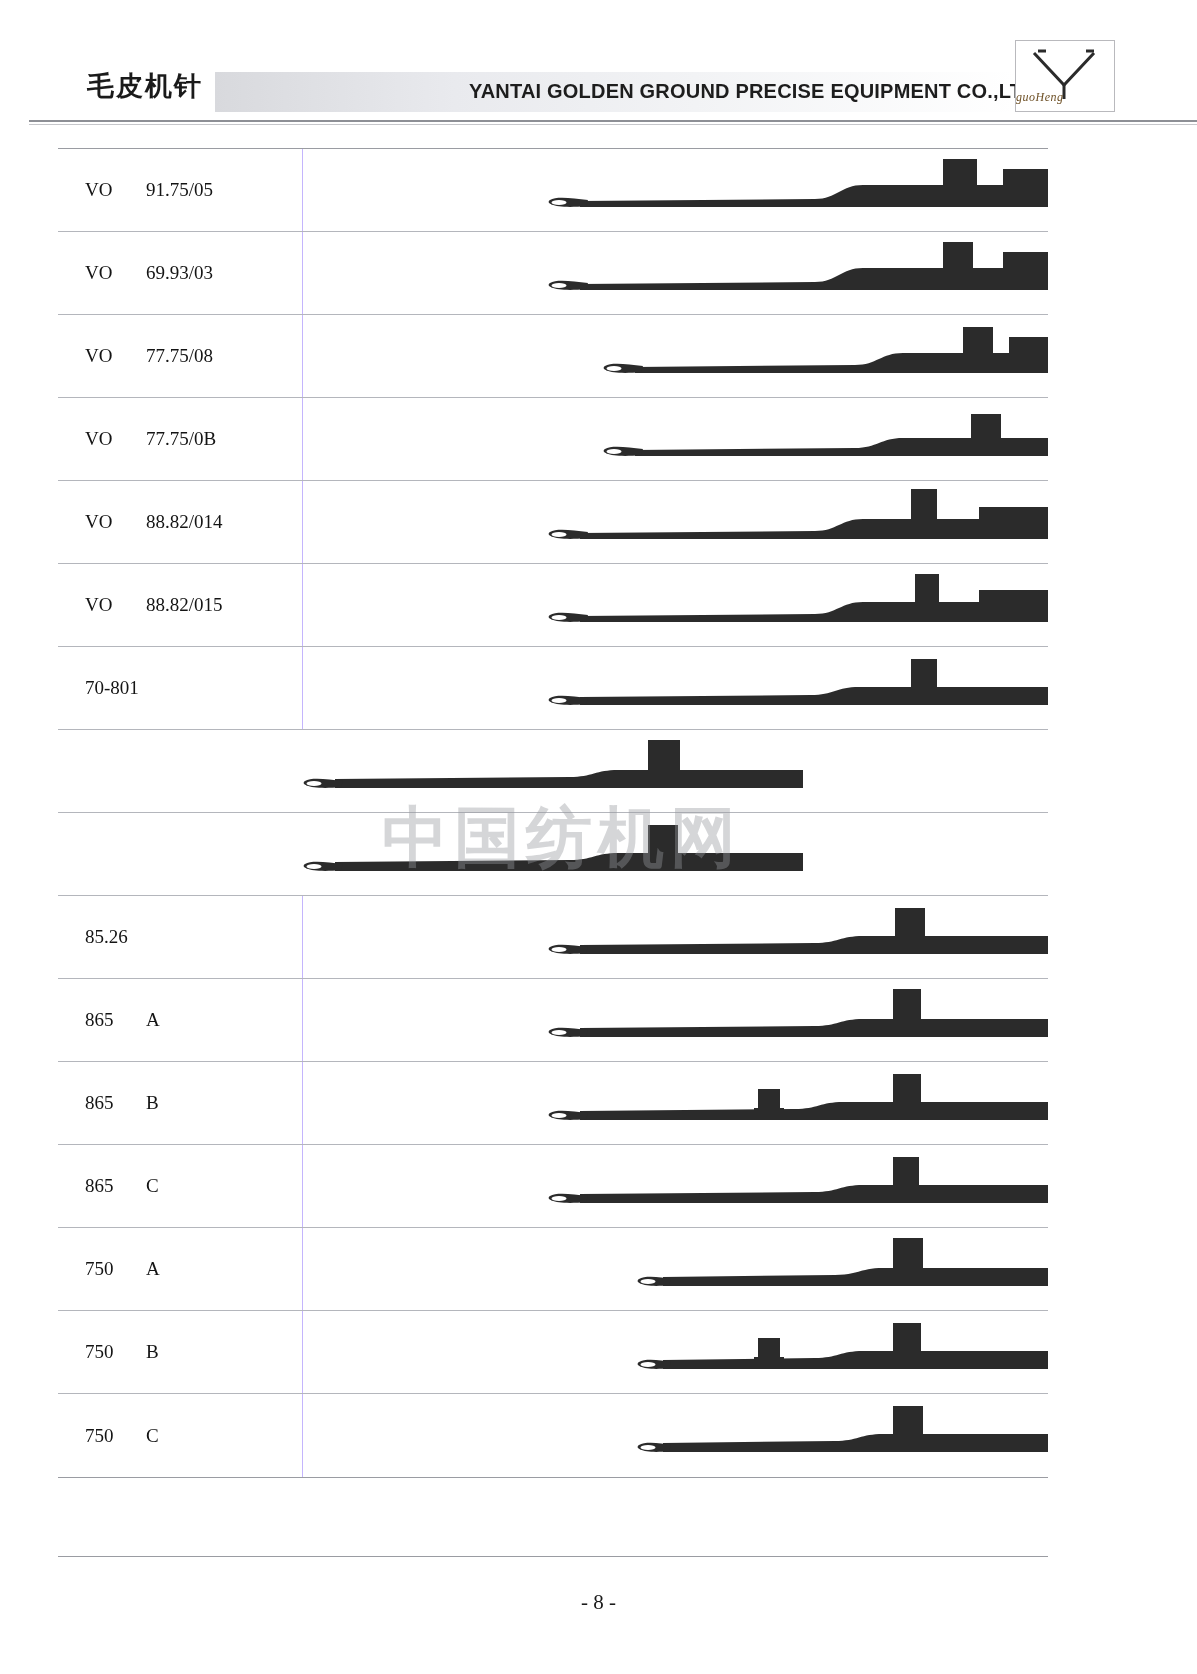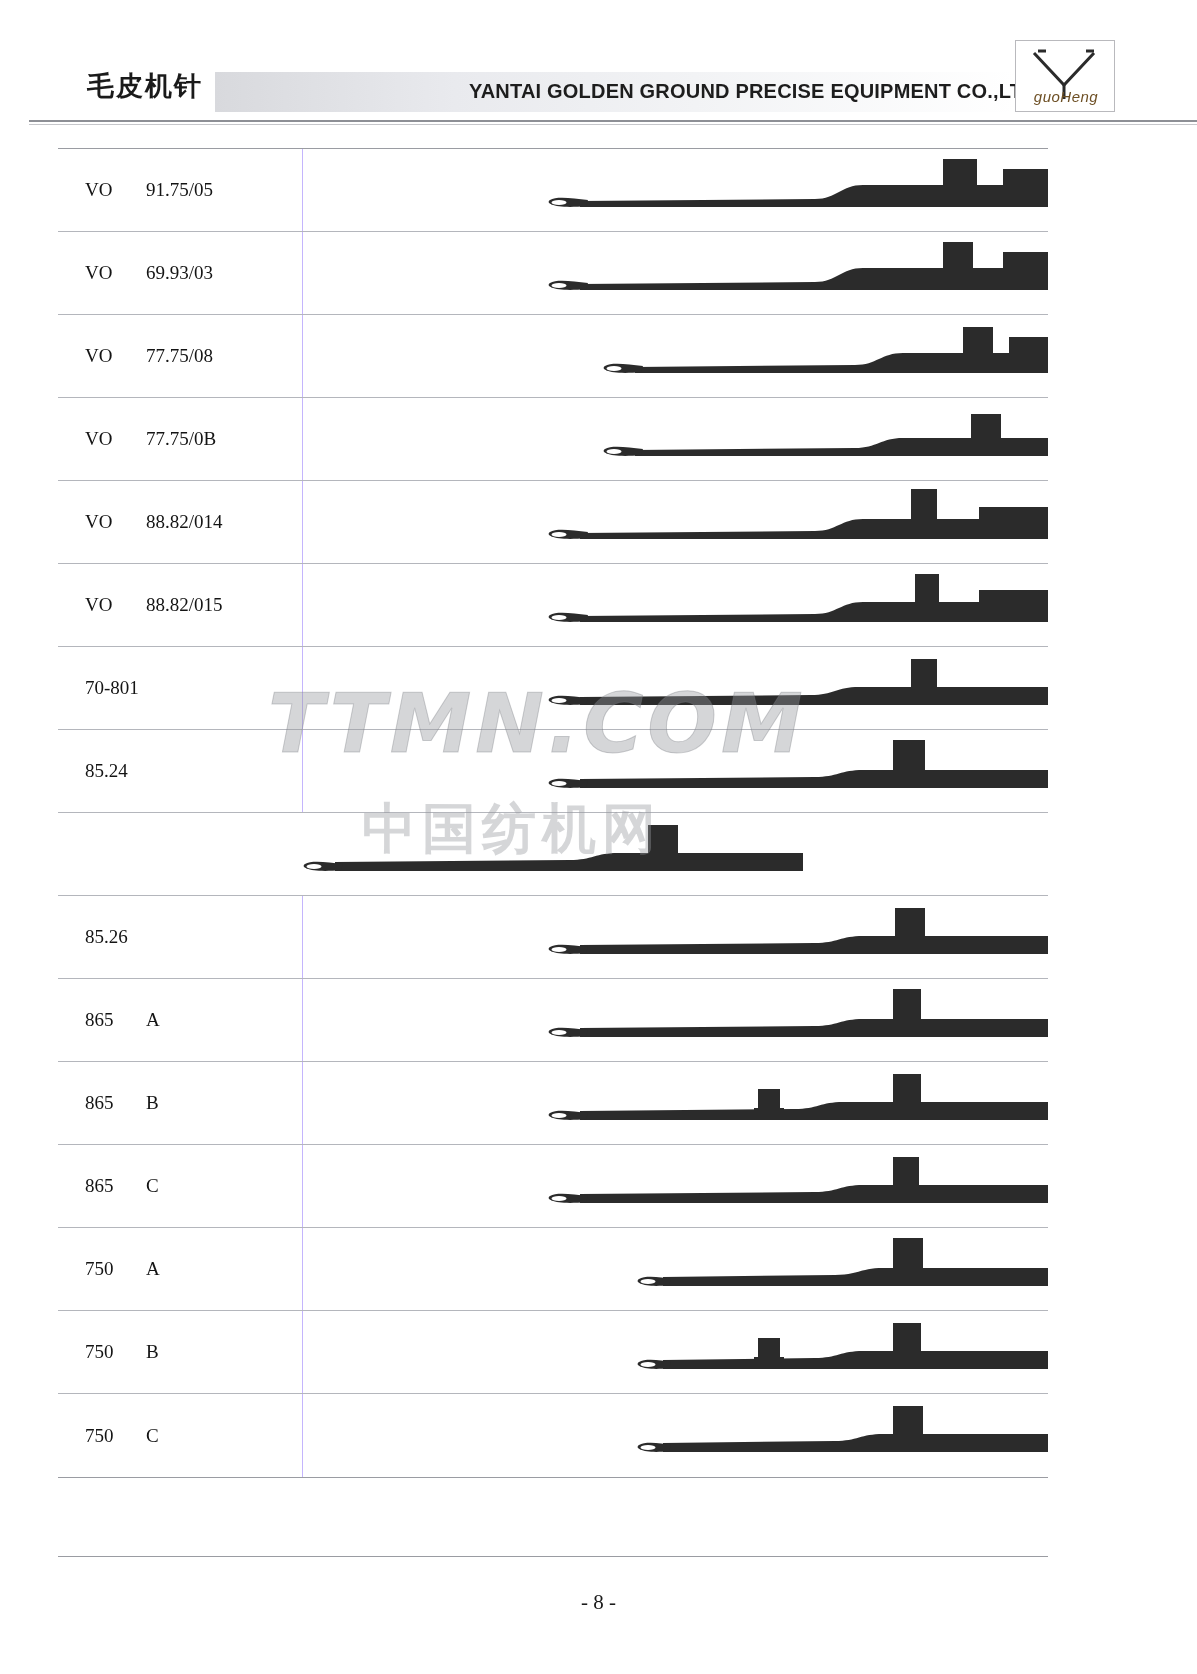--- a/index.html
+++ b/index.html
@@ -76,24 +76,24 @@
   .logo-mark {
     position: absolute;
     left: 0; top: 0;
     width: 100px; height: 72px;
   }
   .logo-text {
     position: absolute;
     left: 0;
     bottom: 6px;
     width: 100px;
-    text-align: center;
-    font-family: Liberation Sans, sans-serif;
+    text-align: left;
+    font-family: Liberation Serif, serif;
     font-style: italic;
-    font-size: 15px;
+    font-size: 12px;
     color: #6d4f24;
     letter-spacing: 0.5px;
   }
 
   .header-rule {
     position: absolute;
     left: 0;
     top: 120px;
     width: 1197px;
     height: 2px;
@@ -184,25 +184,25 @@
     font-weight: bold;
     font-style: italic;
     font-size: 82px;
     letter-spacing: 4px;
     color: rgba(150,152,158,0.40);
     -webkit-text-stroke: 1px rgba(120,122,128,0.35);
     white-space: nowrap;
   }
   .wm-line2 {
     position: absolute;
-    left: 362px;
+    left: 382px;
     top: 793px;
     font-family: Liberation Serif, serif;
     font-weight: bold;
-    font-size: 54px;
+    font-size: 66px;
     letter-spacing: 6px;
     color: rgba(150,152,158,0.40);
     white-space: nowrap;
   }
 
   
   .footer-rule {
     position: absolute;
     left: 58px;
     top: 1556px;
@@ -413,24 +413,20 @@
             <path d="M 283 57
               C 255 60 241 55 247 51
               C 253 47 269 49 285 51
               Z" fill="#2b2b2b"></path>
             <ellipse cx="256" cy="53.5" rx="7.5" ry="2.6" fill="#ffffff"></ellipse>
             <rect x="608" y="12" width="26" height="30" fill="#2b2b2b"></rect>
           </svg>
         </div>
       </div>
       <div class="row">
-        <div class="cell-label">
-          <span class="lbl-prefix">85.24</span>
-          <span class="lbl-code"></span>
-        </div>
         <div class="cell-figure">
           <svg viewBox="0 0 745 83" preserveAspectRatio="none">
             <path d="M 277 58
               L 520 58
               L 745 58
               L 745 40
               L 560 40
               C 538 40 534 47 512 47
               L 277 49
               Z" fill="#2b2b2b"></path>
@@ -631,20 +627,19 @@
               C 342 47 358 49 368 51
               Z" fill="#2b2b2b"></path>
             <ellipse cx="345" cy="53.5" rx="7.5" ry="2.6" fill="#ffffff"></ellipse>
             <rect x="590" y="12" width="30" height="30" fill="#2b2b2b"></rect>
           </svg>
         </div>
       </div>
     </div>
 
   <div class="watermark">
-    <div class="wm-line1">TTMN.COM</div>
     <div class="wm-line2">中国纺机网</div>
   </div>
 
   <div class="footer-rule"></div>
   <div class="footer-page">- 8 -</div>
 
 </div>
 
 </body></html>

